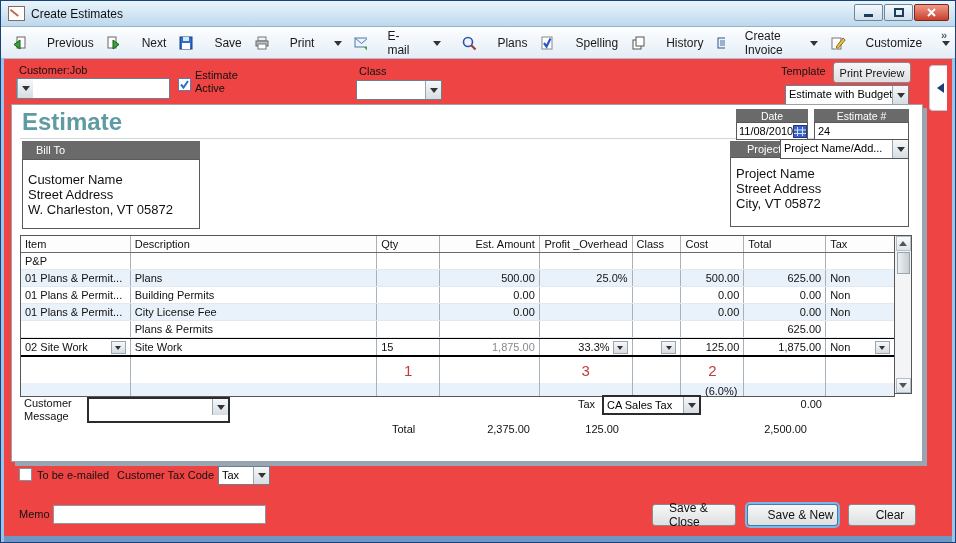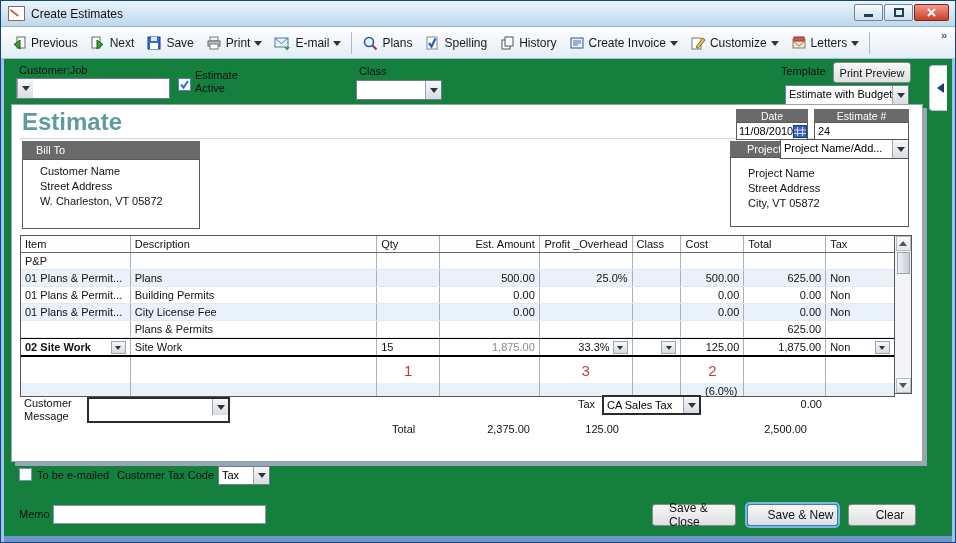--- a/index.html
+++ b/index.html
@@ -1,53 +1,53 @@
 <!DOCTYPE html>
 <html><head>
 <meta charset="utf-8">
 <style>
   html,body{margin:0;padding:0;background:#c8d6e4;}
   *{box-sizing:border-box;font-family:"Liberation Sans",sans-serif;}
-  .win{position:relative;width:956px;height:543px;background:#15803d;border:1px solid #16437c;overflow:hidden;
+  .win{position:relative;width:956px;height:543px;background:#ef4444;border:1px solid #16437c;overflow:hidden;
        box-shadow:inset 3px 0 #9cc3e9, inset -3px 0 #9cc3e9, inset 0 -6px #6f96c4;}
   
   .titlebar{position:absolute;left:0;top:0;width:100%;height:26px;
     background:linear-gradient(#eaf5fc,#bdd8ec);border-bottom:1px solid #93b4cf;display:flex;align-items:center;}
   .title-text{font-size:12px;color:#111;margin-left:6px;}
   .winbtns{position:absolute;right:6px;top:3px;display:flex;gap:1px;}
   .wbtn{width:29px;height:17px;border:1px solid #70859a;border-radius:2px;
     background:linear-gradient(#f4fafd,#cfe0ec);display:flex;align-items:center;justify-content:center;}
   .wbtn.close{width:35px;background:linear-gradient(#f09a8a,#c8402c);border-color:#7e2619;}
   .titleicon{width:17px;height:15px;margin-left:7px;position:relative;background:#fff;border:1px solid #8a6a5a;}
   .titleicon i{position:absolute;left:2px;top:2px;width:10px;height:2px;background:#c46a4a;transform:rotate(38deg);transform-origin:left top;}
   
   .toolbar{position:absolute;left:0;top:26px;width:100%;height:32px;
     background:linear-gradient(#fdfeff,#e3edf6);border-bottom:1px solid #a9c0d4;display:flex;align-items:center;padding:0 4px;}
-  .tbtn{display:flex;align-items:center;gap:4px;height:25px;padding:0 6px;font-size:12px;color:#1a1a1a;border-radius:2px;}
+  .tbtn{display:flex;align-items:center;gap:20px;height:25px;padding:0 6px;font-size:12px;color:#1a1a1a;border-radius:2px;}
   .tsep{width:1px;height:22px;background:#a7bccd;margin:0 4px;}
   .tri{width:0;height:0;border:4px solid transparent;border-top:5px solid #333;margin-top:5px;}
   .tri.sm{border-width:3px;border-top-width:4px;margin-top:4px;}
   .overflow{position:absolute;right:8px;top:2px;font-size:11px;color:#44617e;font-weight:bold;}
   
   .hlabel{position:absolute;font-size:11px;color:#111;}
   .combo{position:absolute;display:flex;background:#fff;border:1px solid #6e7e8d;}
   .combo .val{flex:1;font-size:11px;padding:2px 3px;white-space:nowrap;overflow:hidden;display:block;}
   .dd{width:16px;display:flex;align-items:center;justify-content:center;background:linear-gradient(#f6f8fa,#d6dde3);border-left:1px solid #9aa5ad;}
   .dd .tri{margin:4px 0 0 0;}
   .cb{position:absolute;width:13px;height:13px;background:#fff;border:1px solid #7d93a8;}
   .btn{display:flex;align-items:center;justify-content:center;font-size:12px;color:#111;
     background:linear-gradient(#f7f7f7,#dddfe2);border:1px solid #8a8a8a;border-radius:3px;}
   .histtab{position:absolute;left:928px;top:64px;width:18px;height:46px;background:#fdfdfd;border:1px solid #b9c6d2;border-right:none;border-radius:4px 0 0 4px;display:flex;align-items:center;justify-content:center;}
   .ltri{width:0;height:0;border:5px solid transparent;border-right:7px solid #1c3e6e;margin-right:2px;}
   
   .form{position:absolute;left:10px;top:103px;width:912px;height:358px;background:#fff;border:1px solid #9aa3ab;box-shadow:4px 4px 0 #98a6b3;}
   .form-title{position:absolute;left:10px;top:3px;font-size:24px;font-weight:bold;color:#5f9ba2;letter-spacing:0px;}
   .titlerule{position:absolute;left:8px;top:33px;width:888px;height:1px;background:#cfd6dc;}
   .darkhead{background:#6a6a6a;color:#fff;font-size:11px;display:flex;align-items:center;}
-  .addr{font-size:11px;line-height:15px;padding:4px 5px;color:#111;margin-left:12px;}
+  .addr{font-size:13px;line-height:15px;padding:12px 5px;color:#111;}
   .boxed{border:1px solid #5a5a5a;background:#fff;}
   
   .tbl{position:absolute;left:8px;top:130px;width:875px;border:1px solid #565656;background:#fff;}
   .trow{display:flex;height:17px;}
   .c{display:flex;align-items:center;font-size:11px;padding:0 4px;border-right:1px solid #a8b1b9;overflow:hidden;white-space:nowrap;color:#111;}
   .c1{width:110px}.c2{width:247px}.c3{width:63px}.c4{width:100px}.c5{width:93px}.c6{width:49px}.c7{width:63px}.c8{width:82px}.c9{width:68px;border-right:none}
   .num{justify-content:flex-end;}
   .thead{background:#fdfdfd;border-bottom:1px solid #6a6a6a;height:17px;}
   .thead .c{font-size:11px;}
   .rblue{background:#e9f2fa;}
@@ -337,21 +337,21 @@
         <div class="c c2">Plans &amp; Permits</div>
         <div class="c c3"></div>
         <div class="c c4"></div>
         <div class="c c5"></div>
         <div class="c c6"></div>
         <div class="c c7"></div>
         <div class="c c8 num">625.00</div>
         <div class="c c9"></div>
       </div>
       <div class="trow selrow">
-        <div class="c c1" style="justify-content:space-between;font-weight:bold;">
+        <div class="c c1" style="justify-content:space-between;">
           <span>02 Site Work</span>
           <span class="dd cell">
               <i class="tri sm"></i>
             </span>
         </div>
         <div class="c c2">Site Work</div>
         <div class="c c3">15</div>
         <div class="c c4 num gray">1,875.00</div>
         <div class="c c5 num">
           <span>33.3%</span>

